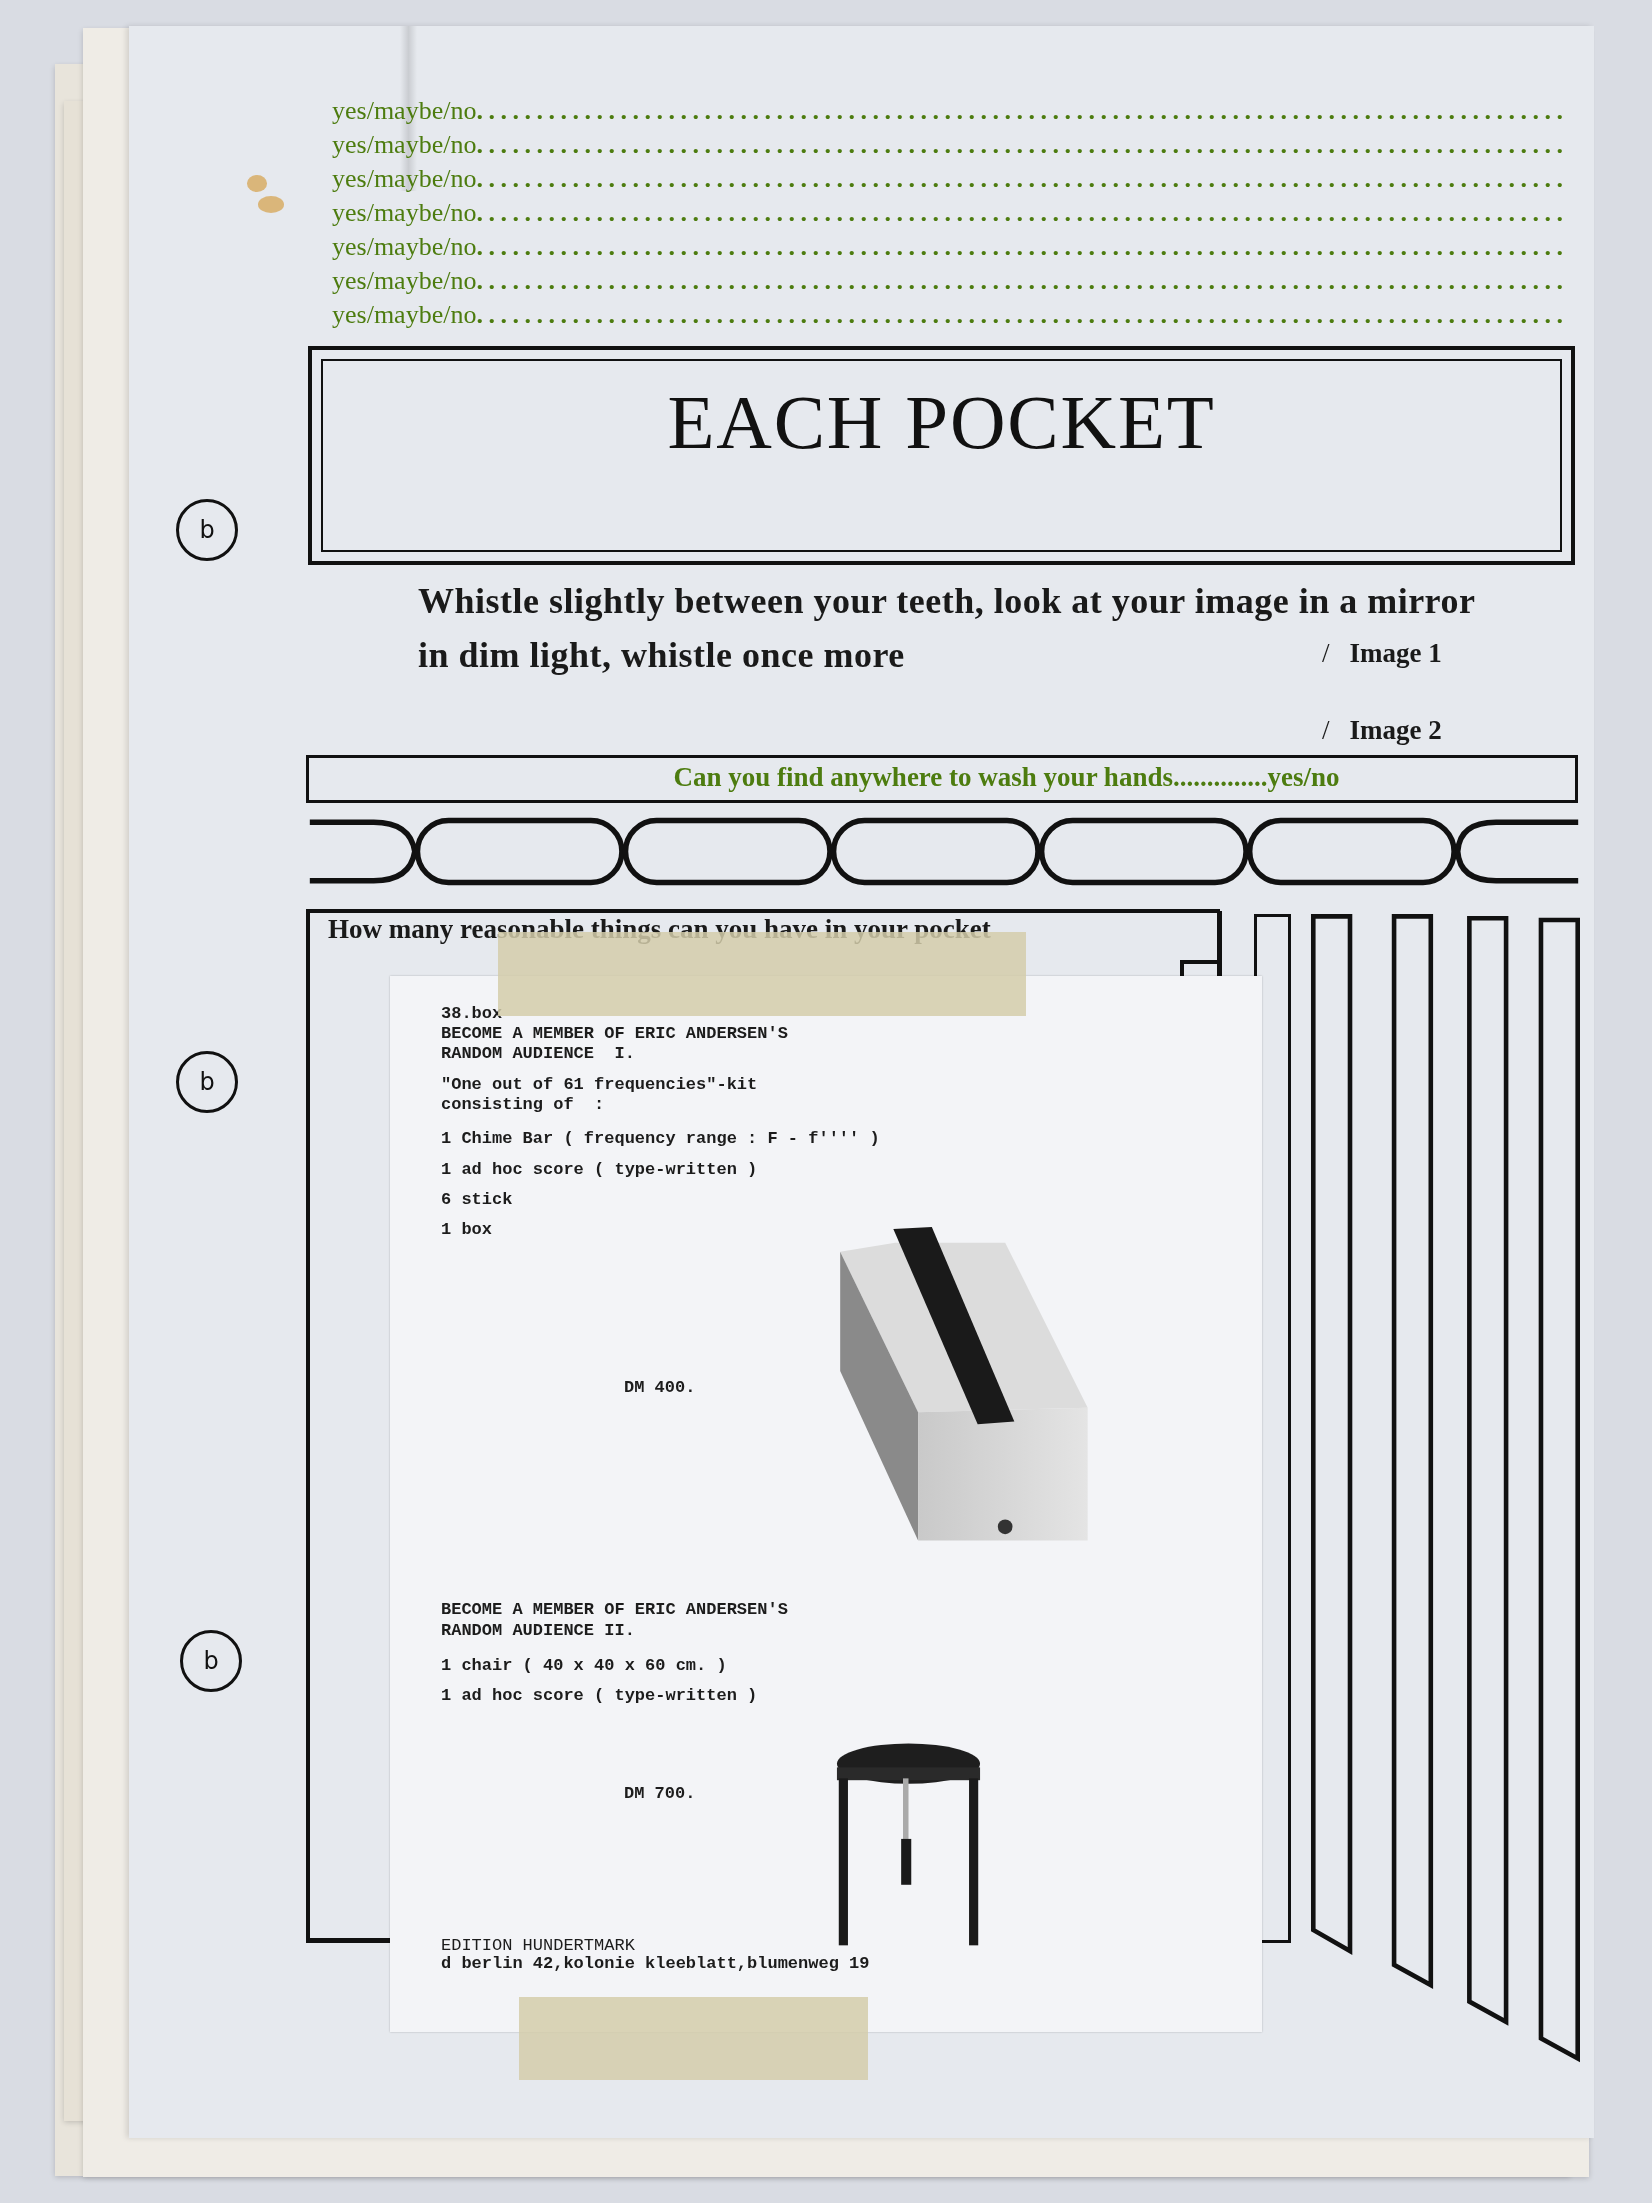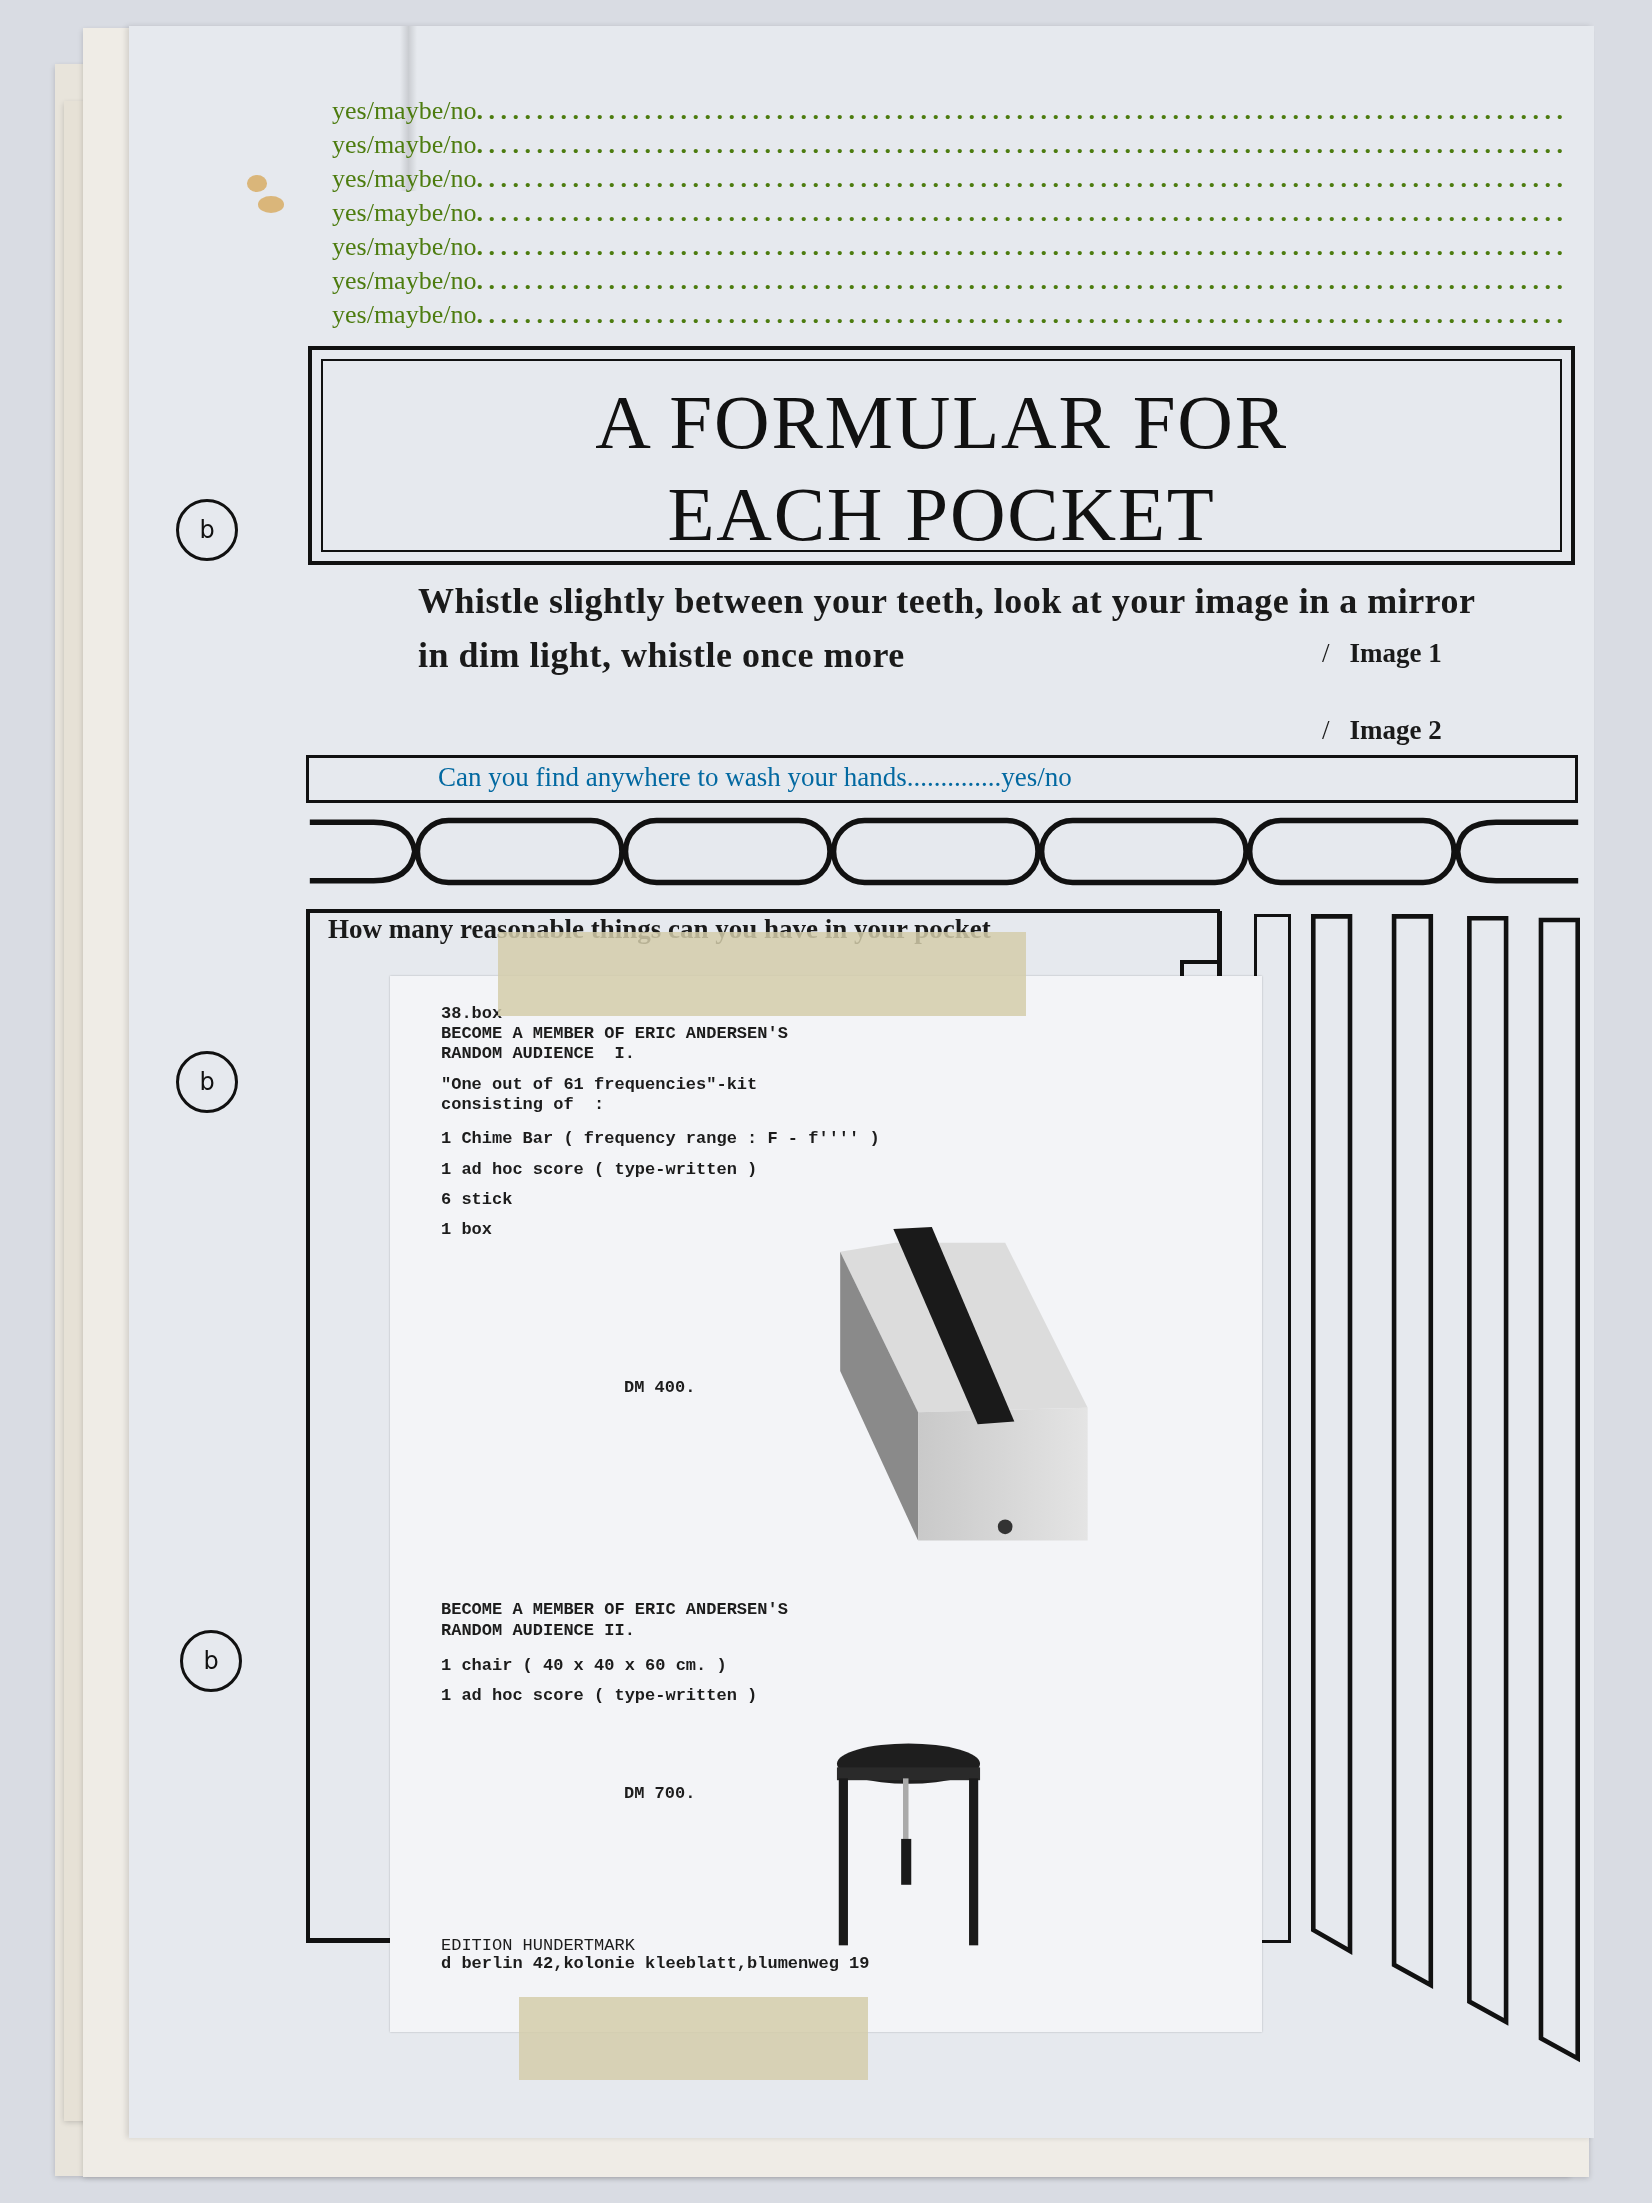--- a/index.html
+++ b/index.html
@@ -41,22 +41,22 @@
     font-size:77px; line-height:92px; color:#111; letter-spacing:1.8px;
   }
 
   .instr { position:absolute; left:418px; font-size:36px; color:#1a1a1a; font-weight:bold; letter-spacing:0.5px; }
   .img-opt { position:absolute; left:1322px; font-size:27px; color:#1a1a1a; font-weight:bold; }
   .img-opt .slash { font-weight:normal; margin-right:20px; }
 
   .wash-box {
     position:absolute; left:306px; top:755px; width:1272px; height:48px;
     border:3.7px solid #111; box-sizing:border-box;
-    font-size:27px; font-weight:normal; color:#0369a1;
-    padding-left:129px; line-height:39px; white-space:nowrap;
+    font-size:27px; font-weight:bold; color:#4d7c0f;
+    padding-left:129px; line-height:39px; white-space:nowrap;text-align:center;
   }
 
   .chain { position:absolute; left:306px; top:815px; width:1276px; height:73px; }
 
   
   .pocket-frame {
     position:absolute; left:306px; top:909px; width:914px; height:1033px;
     border:4.6px solid #111; box-sizing:border-box; border-right:none;
   }
   .pocket-q { position:absolute; left:328px; top:914px; font-size:27px; font-weight:bold; color:#1a1a1a; white-space:nowrap; }
@@ -121,21 +121,20 @@
       <span class="dots">................................................................................................</span>
     </div>
   <div class="ymn-row">
       <span class="lbl">yes/maybe/no</span>
       <span class="dots">................................................................................................</span>
     </div>
 </div>
 
 <div class="title-box">
   <div class="title">
-    <div>A FORMULAR FOR</div>
     <div>EACH POCKET</div>
   </div>
 </div>
 
 <div class="instr" style="top:580px;">Whistle slightly between your teeth, look at your image in a mirror</div>
 <div class="instr" style="top:634px;">in dim light, whistle once more</div>
 <div class="img-opt" style="top:638px;"><span class="slash">/</span><span>Image 1</span></div>
 <div class="img-opt" style="top:687px;margin-top:28px;"><span class="slash">/</span><span>Image 2</span></div>
 
 <div class="wash-box">Can you find anywhere to wash your hands..............yes/no</div>

